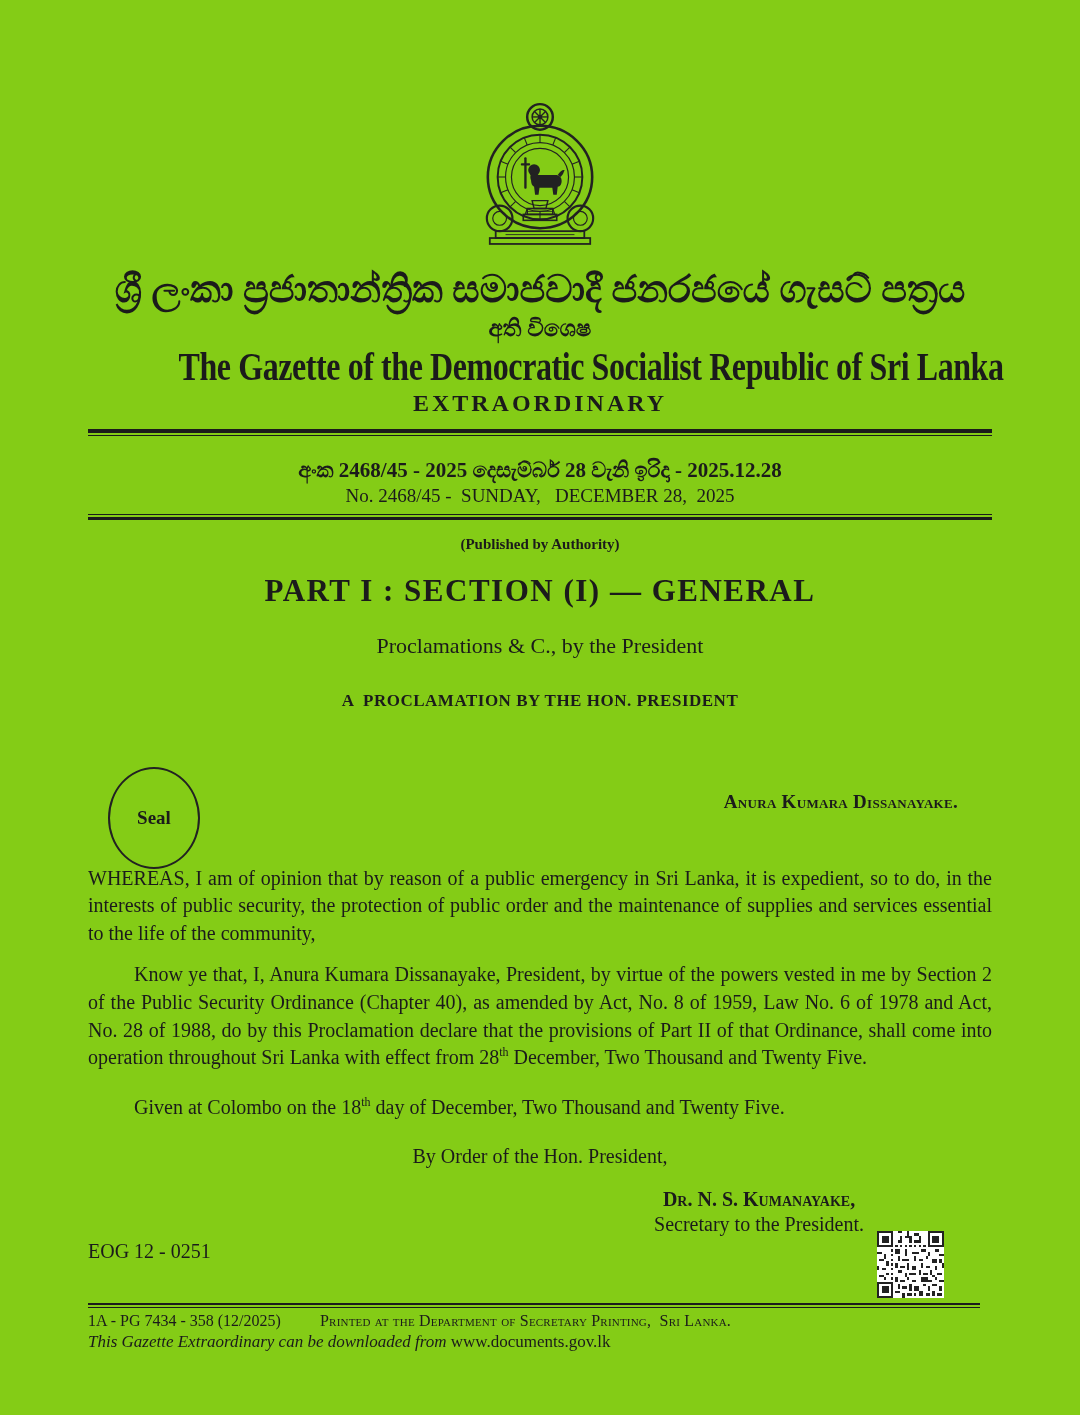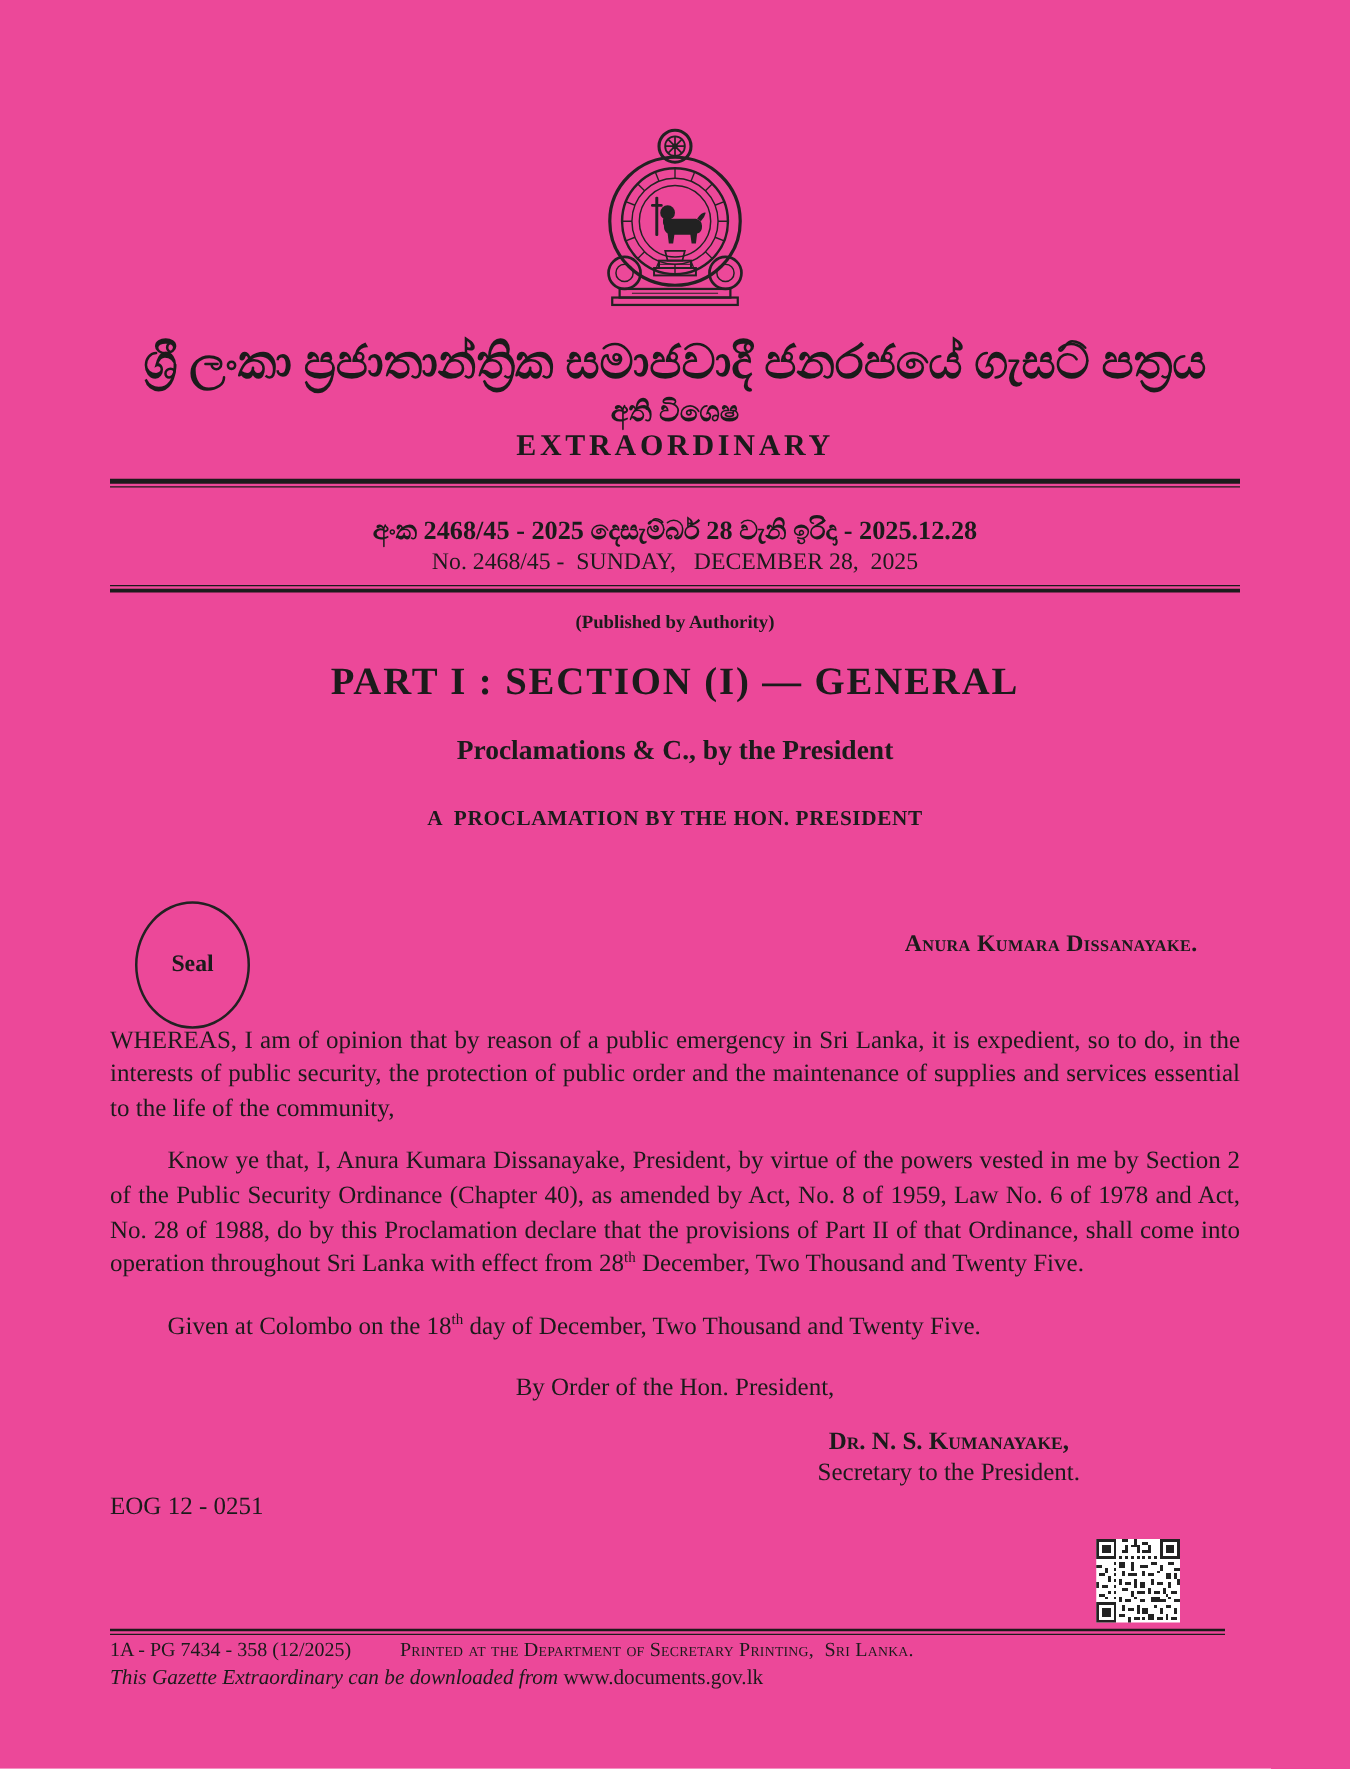--- a/index.html
+++ b/index.html
@@ -1,39 +1,39 @@
 <!DOCTYPE html>
 <html><head>
 <meta charset="utf-8">
 <style>
   * { margin:0; padding:0; box-sizing:border-box; }
   html,body { background:#ffffff; }
   body { width:1080px; font-family:"Liberation Serif","DejaVu Serif",serif; color:#1b1b1b; }
-  .page { position:relative; width:1080px; height:1415px; overflow:hidden; background:#ec4899; padding-top:102px; }
+  .page { position:relative; width:1080px; height:1415px; overflow:hidden; background:#84cc16; padding-top:102px; }
   .content { margin:0 88px; }
 
   .emblem-wrap { text-align:center; }
   .emblem-wrap svg { display:inline-block; }
 
   .title-si { margin-top:12px; text-align:center; font-weight:bold; font-size:38px; line-height:1.15; white-space:nowrap; }
   .subtitle-si { margin-top:4px; text-align:center; font-weight:bold; font-size:23px; }
   .title-en-row { margin-top:2px; text-align:center; white-space:nowrap; }
   .title-en { display:inline-block; font-weight:bold; font-size:39px; transform:scaleX(0.82); transform-origin:center; letter-spacing:-0.5px; }
   .edition { margin-top:1px; text-align:center; font-weight:bold; font-size:24px; letter-spacing:3px; }
 
   .rule-thick-thin { margin-top:12px; border-top:4px solid #1b1b1b; border-bottom:1px solid #1b1b1b; height:7px; }
   .rule-thin-thick { margin-top:7px; border-top:1px solid #1b1b1b; border-bottom:3px solid #1b1b1b; height:6px; }
   .rule-double-thin { border-top:2px solid #1b1b1b; border-bottom:1px solid #1b1b1b; height:5px; }
 
   .issue-si { margin-top:22px; text-align:center; font-weight:bold; font-size:21px; white-space:pre-wrap; }
   .issue-en { margin-top:2px; text-align:center; font-size:19px; white-space:pre-wrap; }
 
   .published { margin-top:16px; text-align:center; font-weight:bold; font-size:15px; }
   .part-heading { margin-top:20px; text-align:center; font-weight:bold; font-size:31px; letter-spacing:1.5px; }
-  .sub-heading { margin-top:24px; text-align:center; font-weight:bold; font-size:22px; }
+  .sub-heading { margin-top:24px; text-align:center; font-weight:normal; font-size:22px; }
   .proc-heading { margin-top:32px; text-align:center; font-weight:bold; font-size:17px; letter-spacing:0.5px; white-space:pre-wrap; }
 
   .seal-row { position:relative; height:104px; margin-top:44px; }
   .seal { position:absolute; left:20px; top:12px; width:92px; height:102px; border:2.5px solid #222; border-radius:50%; display:flex; align-items:center; justify-content:center; }
   .seal span { font-weight:bold; font-size:19px; }
   .president-name { position:absolute; right:34px; top:36px; font-size:19px; font-variant:small-caps; font-weight:bold; letter-spacing:0.3px; }
 
   .body-text { font-size:20px; line-height:1.38; text-align:justify; }
   .para-whereas { margin-top:6px; }
   .para-indent { text-indent:46px; }
@@ -123,20 +123,21 @@
 
       <rect class="ln" x="20" y="131" width="90" height="7" stroke-width="1.8"></rect>
       <rect class="ln" x="14" y="138" width="102" height="6" stroke-width="1.8"></rect>
       <line x1="30" y1="134.5" x2="100" y2="134.5" stroke="#222" stroke-width="0.9"></line>
     </svg>
   </div>
 
   <div class="content">
     <div class="title-si">ශ්‍රී ලංකා ප්‍රජාතාන්ත්‍රික සමාජවාදී ජනරජයේ ගැසට් පත්‍රය</div>
     <div class="subtitle-si">අති විශෙෂ</div>
+    <div class="title-en-row"><span class="title-en">The Gazette of the Democratic Socialist Republic of Sri Lanka</span></div>
     <div class="edition">EXTRAORDINARY</div>
 
     <div class="rule-thick-thin"></div>
     <div class="issue-si">අංක 2468/45 - 2025 දෙසැම්බර් 28 වැනි ඉරිදා - 2025.12.28</div>
     <div class="issue-en">No. 2468/45 -  SUNDAY,   DECEMBER 28,  2025</div>
     <div class="rule-thin-thick"></div>
 
     <div class="published">(Published by Authority)</div>
     <div class="part-heading">PART I : SECTION (I) — GENERAL</div>
     <div class="sub-heading">Proclamations &amp; C., by the President</div>

